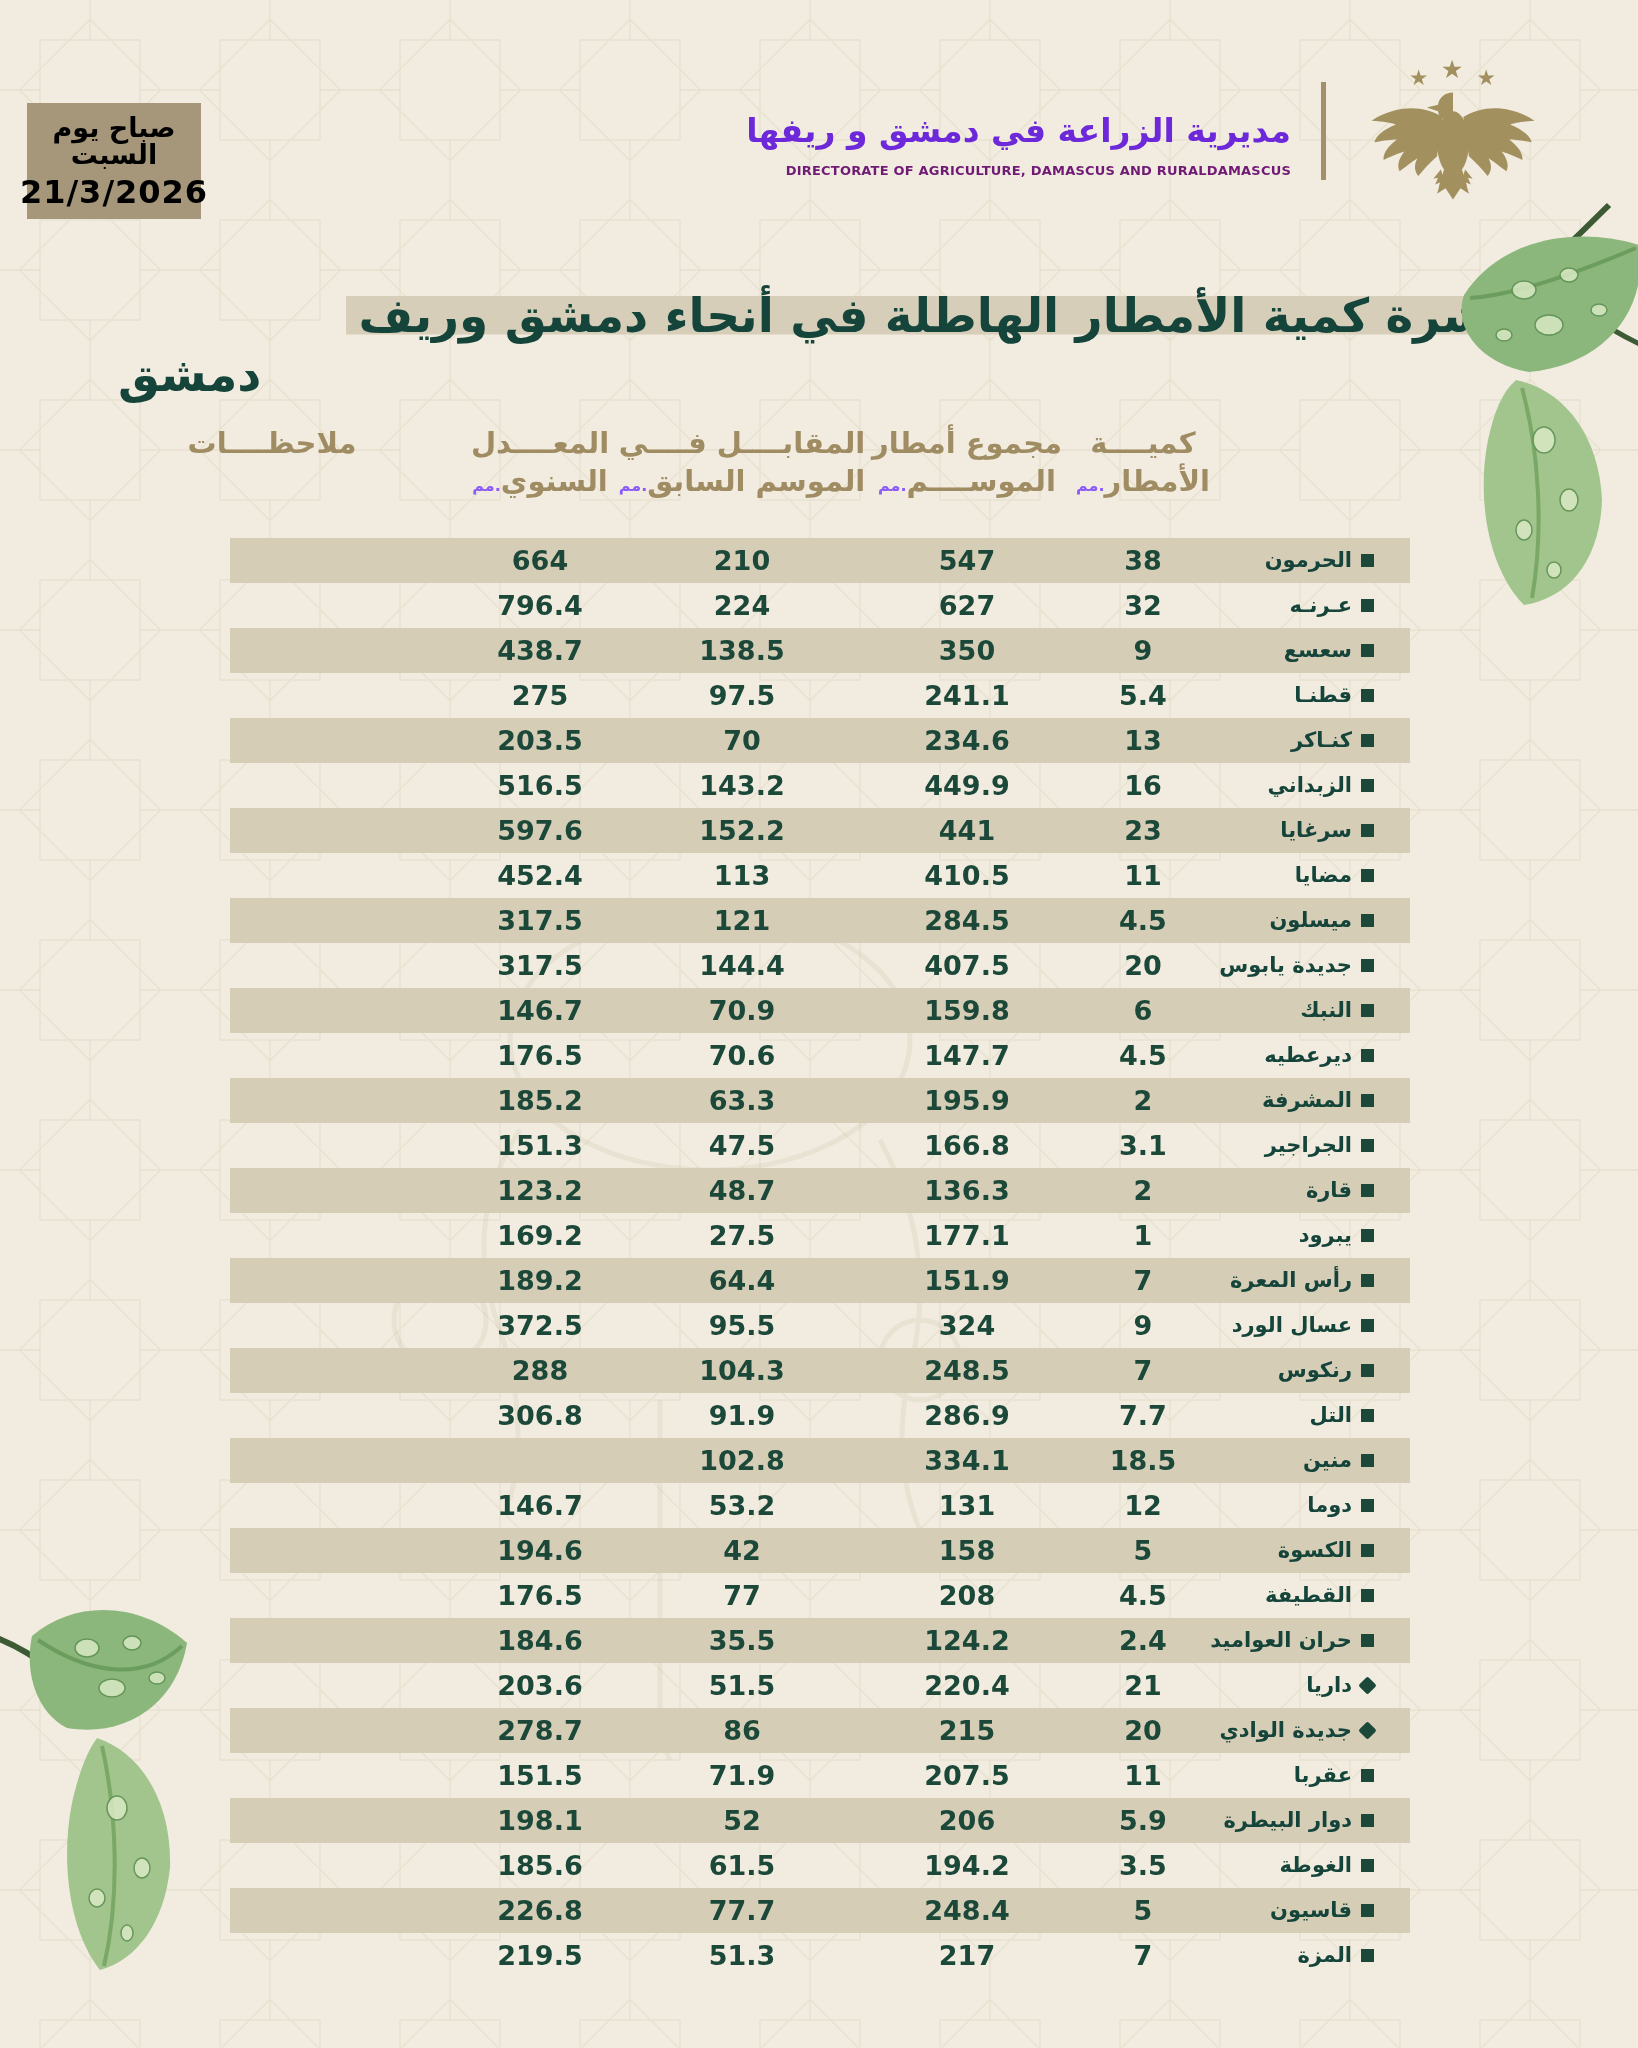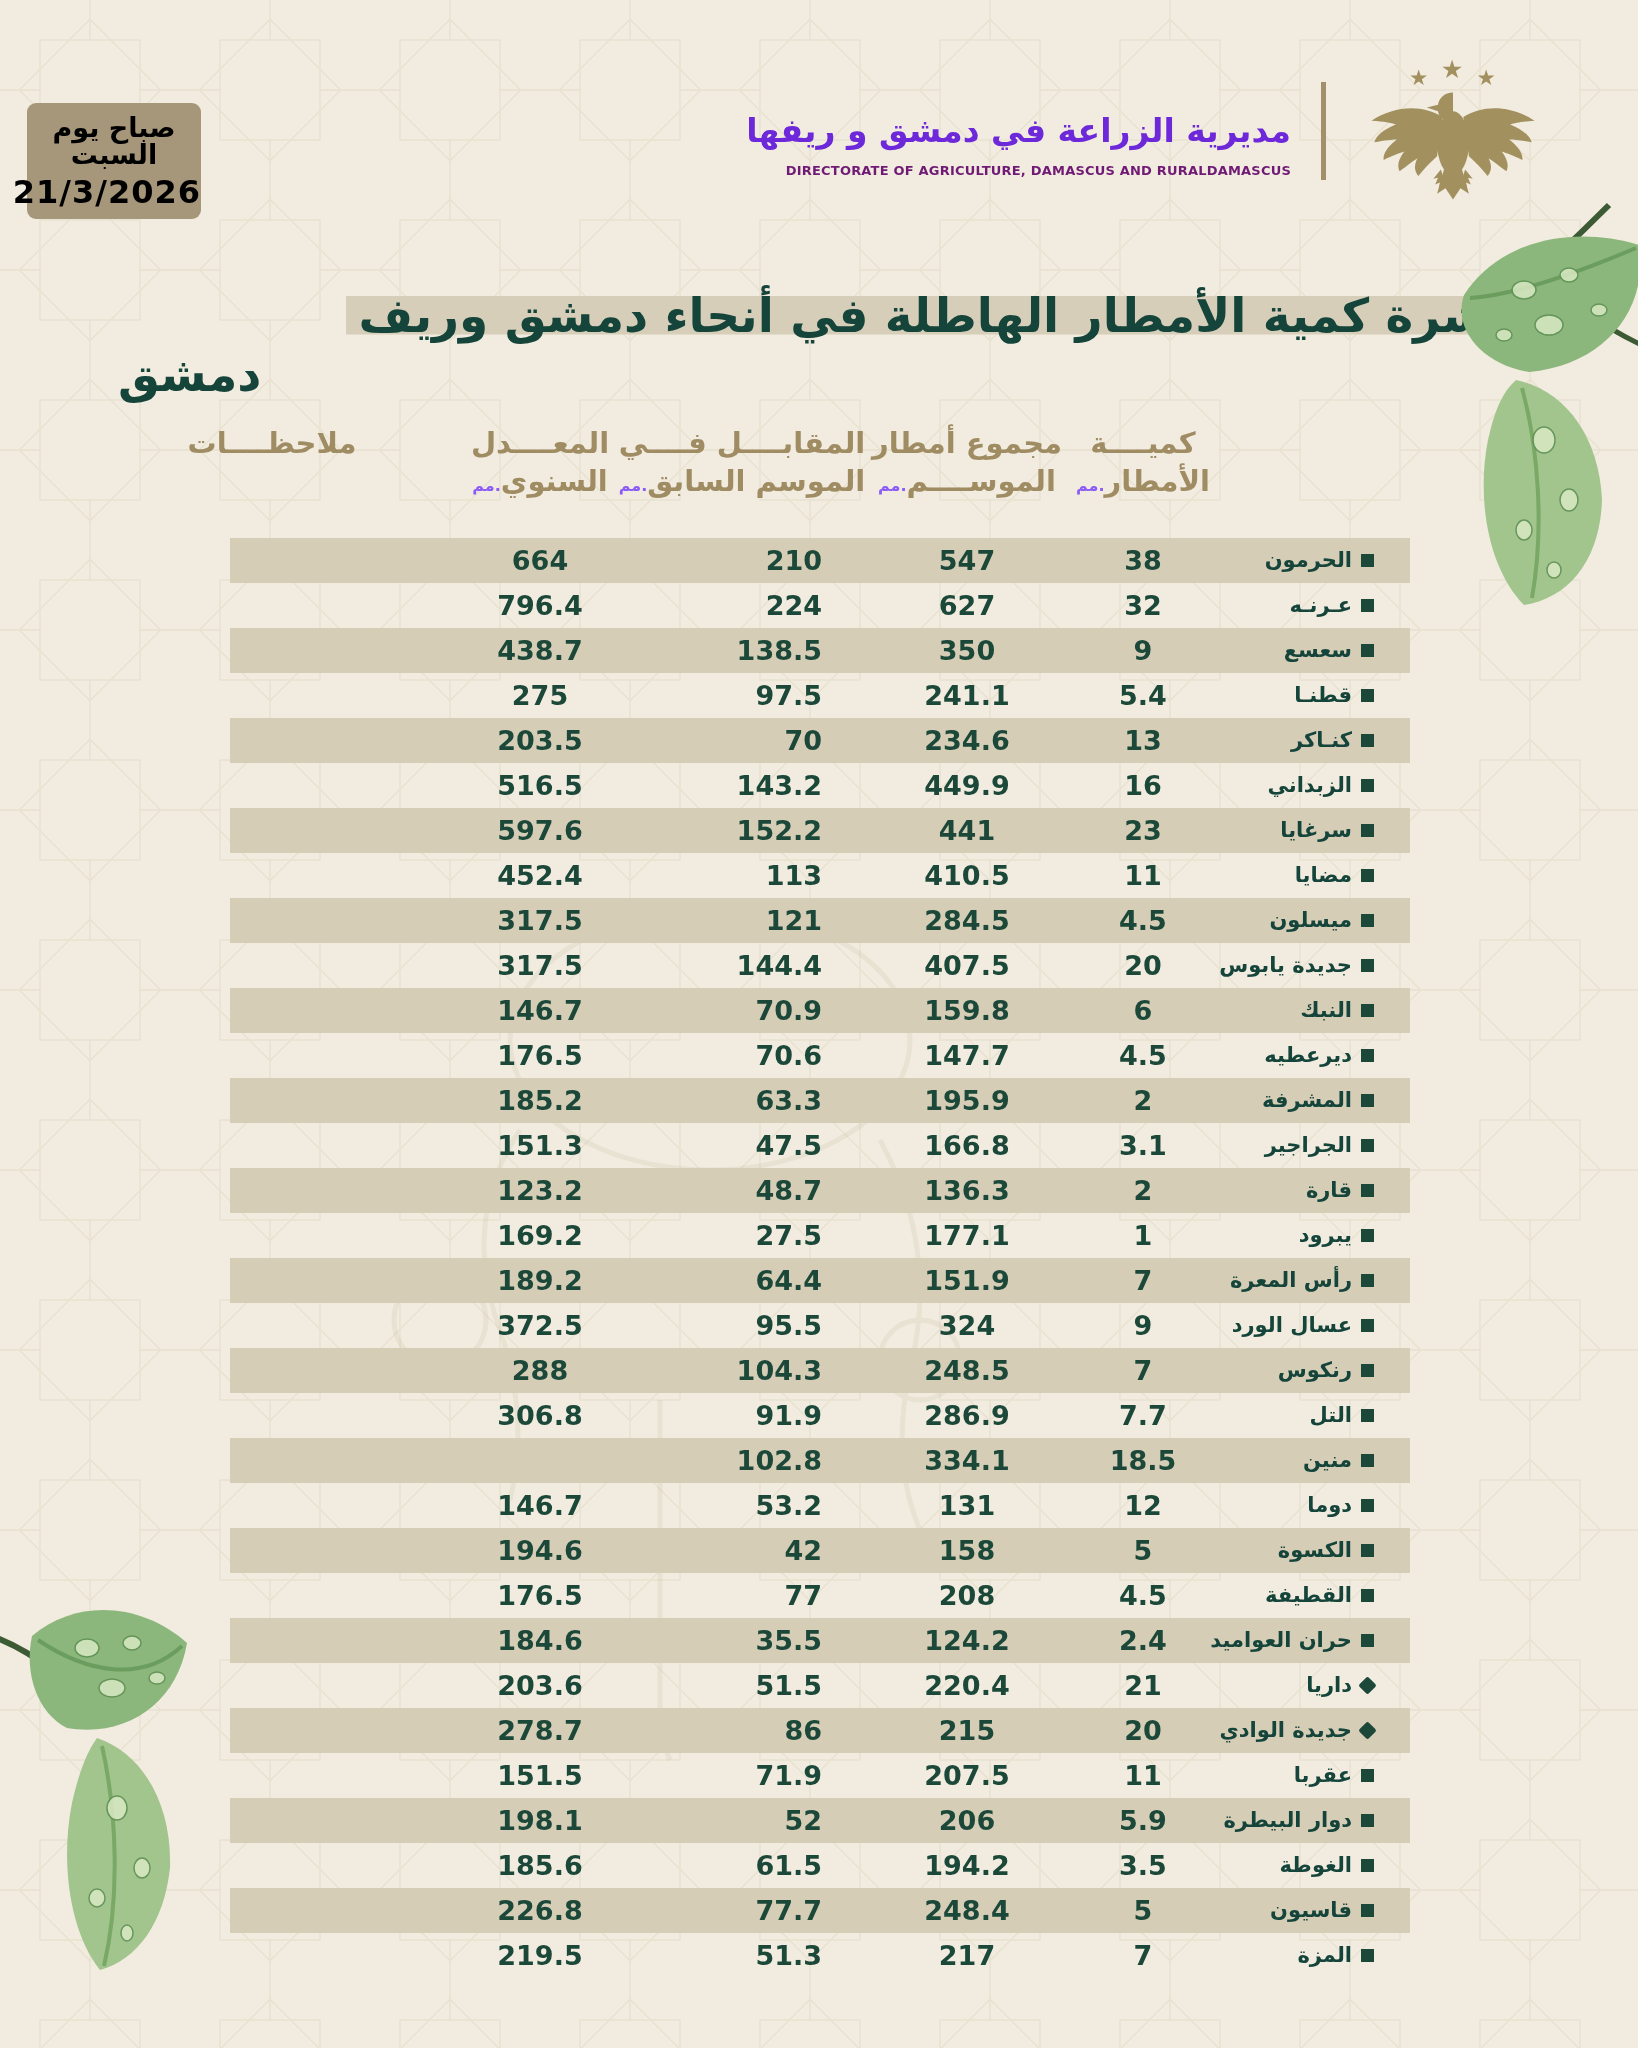--- a/index.html
+++ b/index.html
@@ -2,22 +2,22 @@
 <html lang="ar"><head>
 <meta charset="utf-8">
 <style>
   html,body{margin:0;padding:0;}
   .page{position:relative;width:1638px;height:2048px;background:#f1ecdf;overflow:hidden;
         font-family:"DejaVu Sans",sans-serif;}
   .bg-pattern{position:absolute;left:0;top:0;pointer-events:none;}
 
   
   .date-badge{position:absolute;left:27px;top:103px;width:174px;height:116px;background:#a6977a;
-ue    color:#f8f5ec;display:flex;flex-direction:column;justify-content:center;align-items:flex-end;
-    gap:8px;font-weight:700;text-align:center;border-radius:9px;}
+ue    color:#f8f5ec;display:flex;flex-direction:column;justify-content:center;align-items:center;
+    gap:8px;font-weight:700;text-align:center;}
   .date-badge .l1{font-size:27px;line-height:27px;}
   .date-badge .l2{font-size:32px;line-height:32px;letter-spacing:1px;}
 
   
   .org{position:absolute;top:56px;right:96px;display:flex;align-items:center;}
   .org-text{text-align:right;margin-top:26px;}
   .org-ar{font-size:33px;font-weight:700;color:#6d28d9;line-height:40px;}
   .org-en{font-size:13px;font-weight:700;color:#701a75;margin-top:12px;letter-spacing:.2px;}
   .org-divider{width:5px;height:98px;background:#a3906a;margin:0 38px 0 30px;}
 
@@ -43,21 +43,21 @@
   .unit{font-size:16px;color:#8b5cf6;font-weight:700;text-align:center;}
   .unit::before{content:".";}
 
   
   .rows{position:absolute;left:230px;top:538px;width:1180px;}
   .row{position:relative;height:45px;}
   .row:nth-child(odd){background:#d6cdb6;}
   .cell{position:absolute;top:0;height:45px;line-height:46px;font-size:27px;font-weight:800;
         color:#1b4839;text-align:center;}
   .c-annual{left:230px;width:160px;}
-  .c-prev{left:432px;width:160px;text-align:right;}
+  .c-prev{left:432px;width:160px;}
   .c-season{left:657px;width:160px;}
   .c-amount{left:833px;width:160px;}
   .c-name{position:absolute;right:58px;top:0;height:45px;line-height:45px;font-size:21px;
           font-weight:800;color:#15443a;direction:rtl;white-space:nowrap;}
   .bullet{position:absolute;right:36px;top:16px;width:13px;height:13px;background:#1b4839;}
   .bullet.diamond{transform:rotate(45deg);border-radius:2px;}
 
   .deco{position:absolute;pointer-events:none;}
 </style>
 </head>

